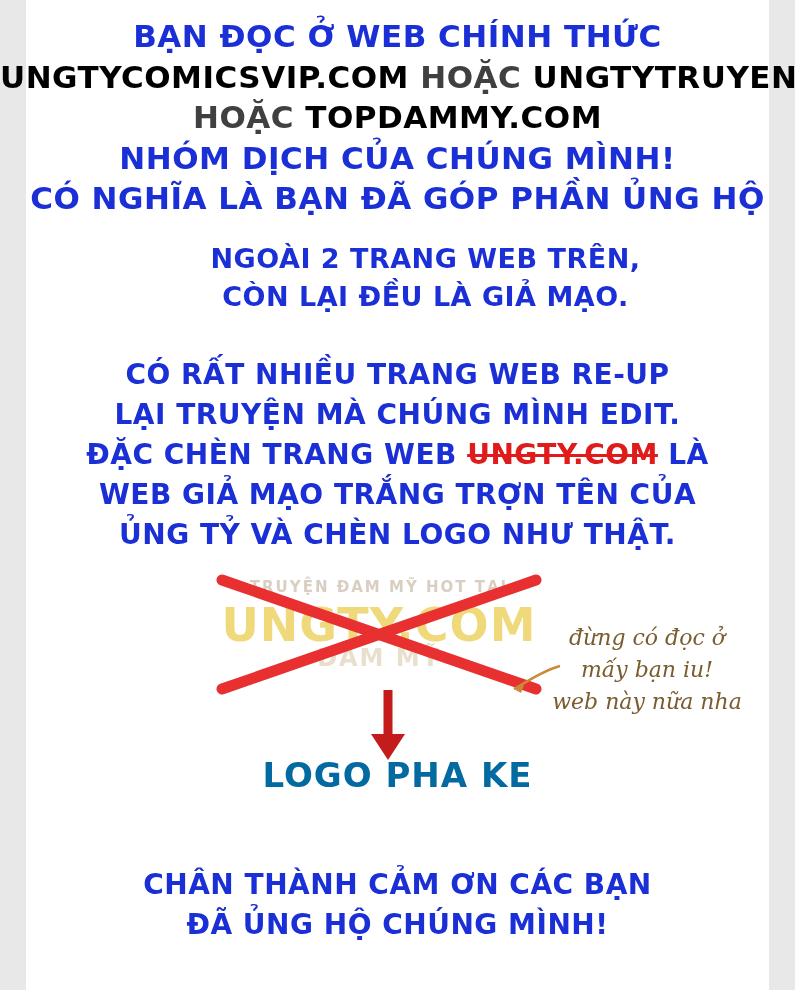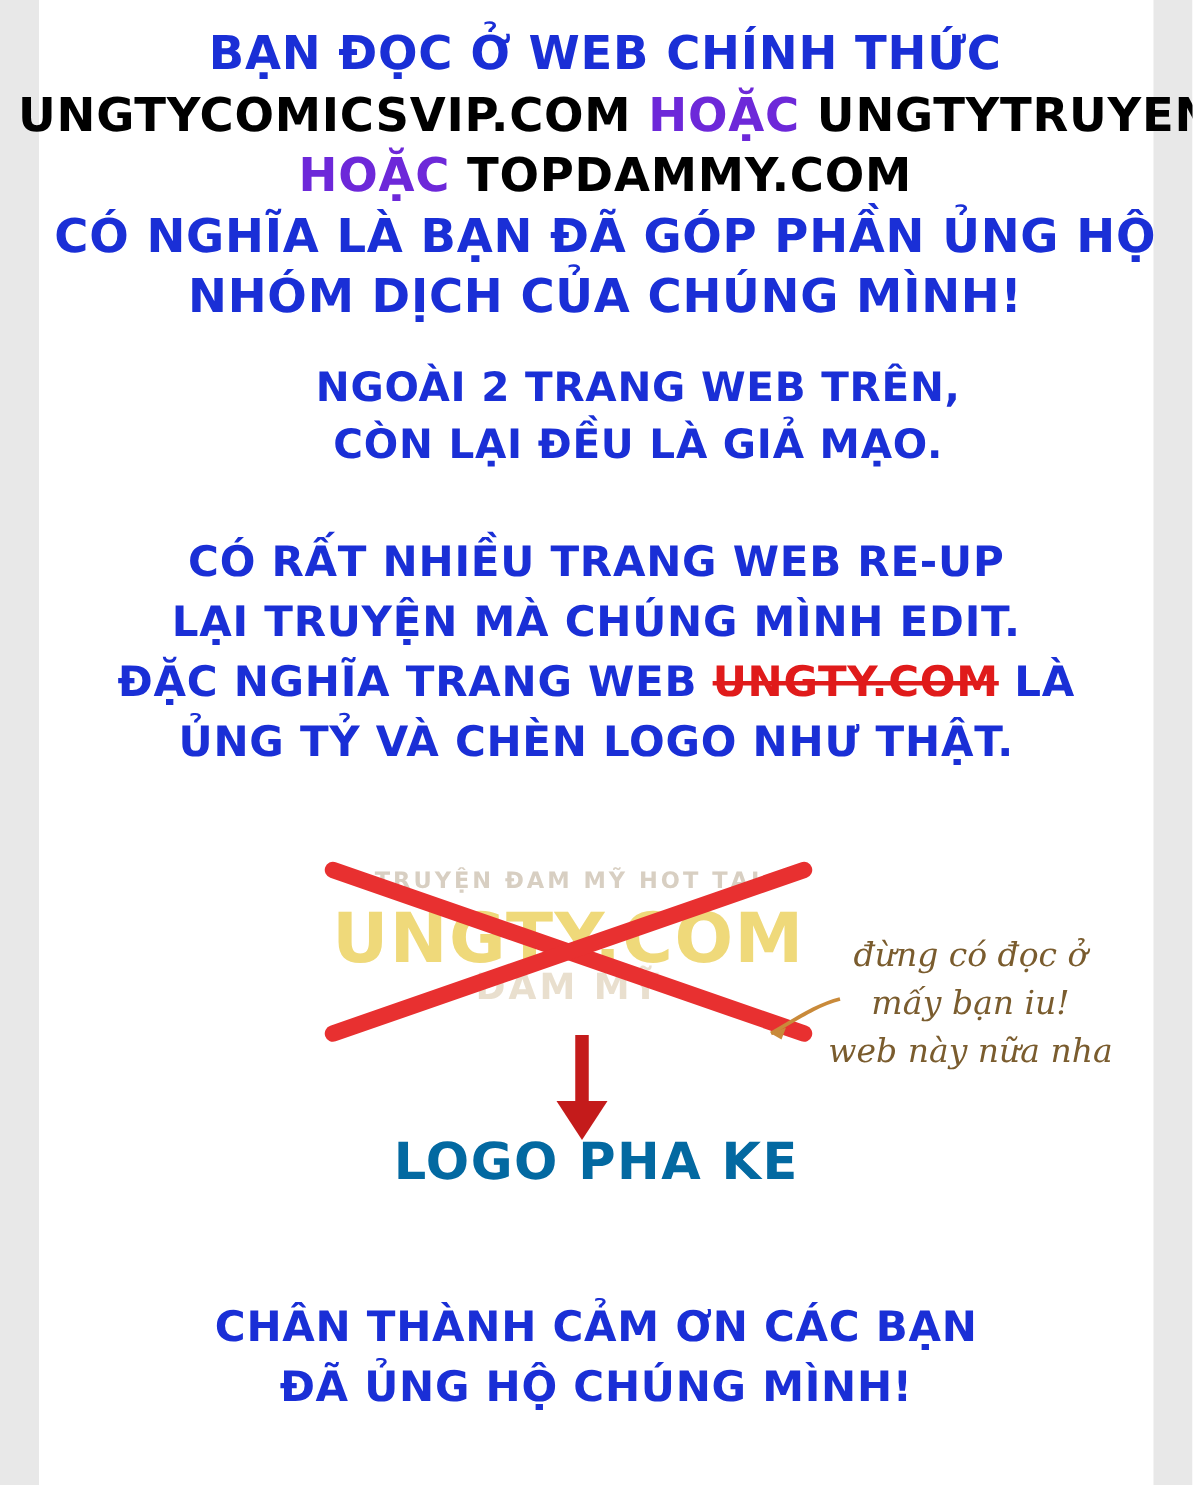--- a/index.html
+++ b/index.html
@@ -45,23 +45,23 @@
   }
 
   
   .headline {
     top: 18px;
     font-size: 31px;
     font-weight: 700;
     color: #1a2fd6;
     font-family: "DejaVu Sans", sans-serif;
   }
-  .headline .line { margin-bottom: 4px; padding-left: 12px; }
+  .headline .line { margin-bottom: 4px; }
   .red { color: #000000; }
-  .blue { color: #6d28d9; }
+  .blue { color: #404040; }
 
   
   .para2 {
     top: 243px;
     font-size: 27px;
     font-weight: 700;
     color: #1a2fd6;
     padding-left: 28px;
   }
   .para2 .line { margin-bottom: 6px; }
@@ -184,37 +184,38 @@
     <span class="line">BẠN ĐỌC Ở WEB CHÍNH THỨC</span>
     <span class="line">
       <span class="red">UNGTYCOMICSVIP.COM</span>
       <span class="blue">HOẶC</span>
       <span class="red">UNGTYTRUYENVIP.COM</span>
     </span>
     <span class="line">
       <span class="blue">HOẶC</span>
       <span class="red">TOPDAMMY.COM</span>
     </span>
+    <span class="line">NHÓM DỊCH CỦA CHÚNG MÌNH!</span>
     <span class="line">CÓ NGHĨA LÀ BẠN ĐÃ GÓP PHẦN ỦNG HỘ</span>
-    <span class="line">NHÓM DỊCH CỦA CHÚNG MÌNH!</span>
   </div>
 
   <div class="block para2">
     <span class="line">NGOÀI 2 TRANG WEB TRÊN,</span>
     <span class="line">CÒN LẠI ĐỀU LÀ GIẢ MẠO.</span>
   </div>
 
   <div class="block para3">
     <span class="line">CÓ RẤT NHIỀU TRANG WEB RE-UP</span>
     <span class="line">LẠI TRUYỆN MÀ CHÚNG MÌNH EDIT.</span>
     <span class="line">
-      <span>ĐẶC NGHĨA TRANG WEB</span>
+      <span>ĐẶC CHÈN TRANG WEB</span>
       <span class="strike">UNGTY.COM</span>
       <span>LÀ</span>
     </span>
+    <span class="line">WEB GIẢ MẠO TRẮNG TRỢN TÊN CỦA</span>
     <span class="line">ỦNG TỶ VÀ CHÈN LOGO NHƯ THẬT.</span>
   </div>
 
   <div class="logo-area">
     <div class="fake-logo-top">TRUYỆN ĐAM MỸ HOT TẠI</div>
     <div class="fake-logo-main">UNGTY.COM</div>
     <div class="fake-logo-sub">ĐAM MỸ</div>
     <svg class="cross" viewBox="0 0 330 125">
       <line x1="8" y1="8" x2="322" y2="117" stroke="#e83030" stroke-width="11" stroke-linecap="round"></line>
       <line x1="322" y1="8" x2="8" y2="117" stroke="#e83030" stroke-width="11" stroke-linecap="round"></line>

